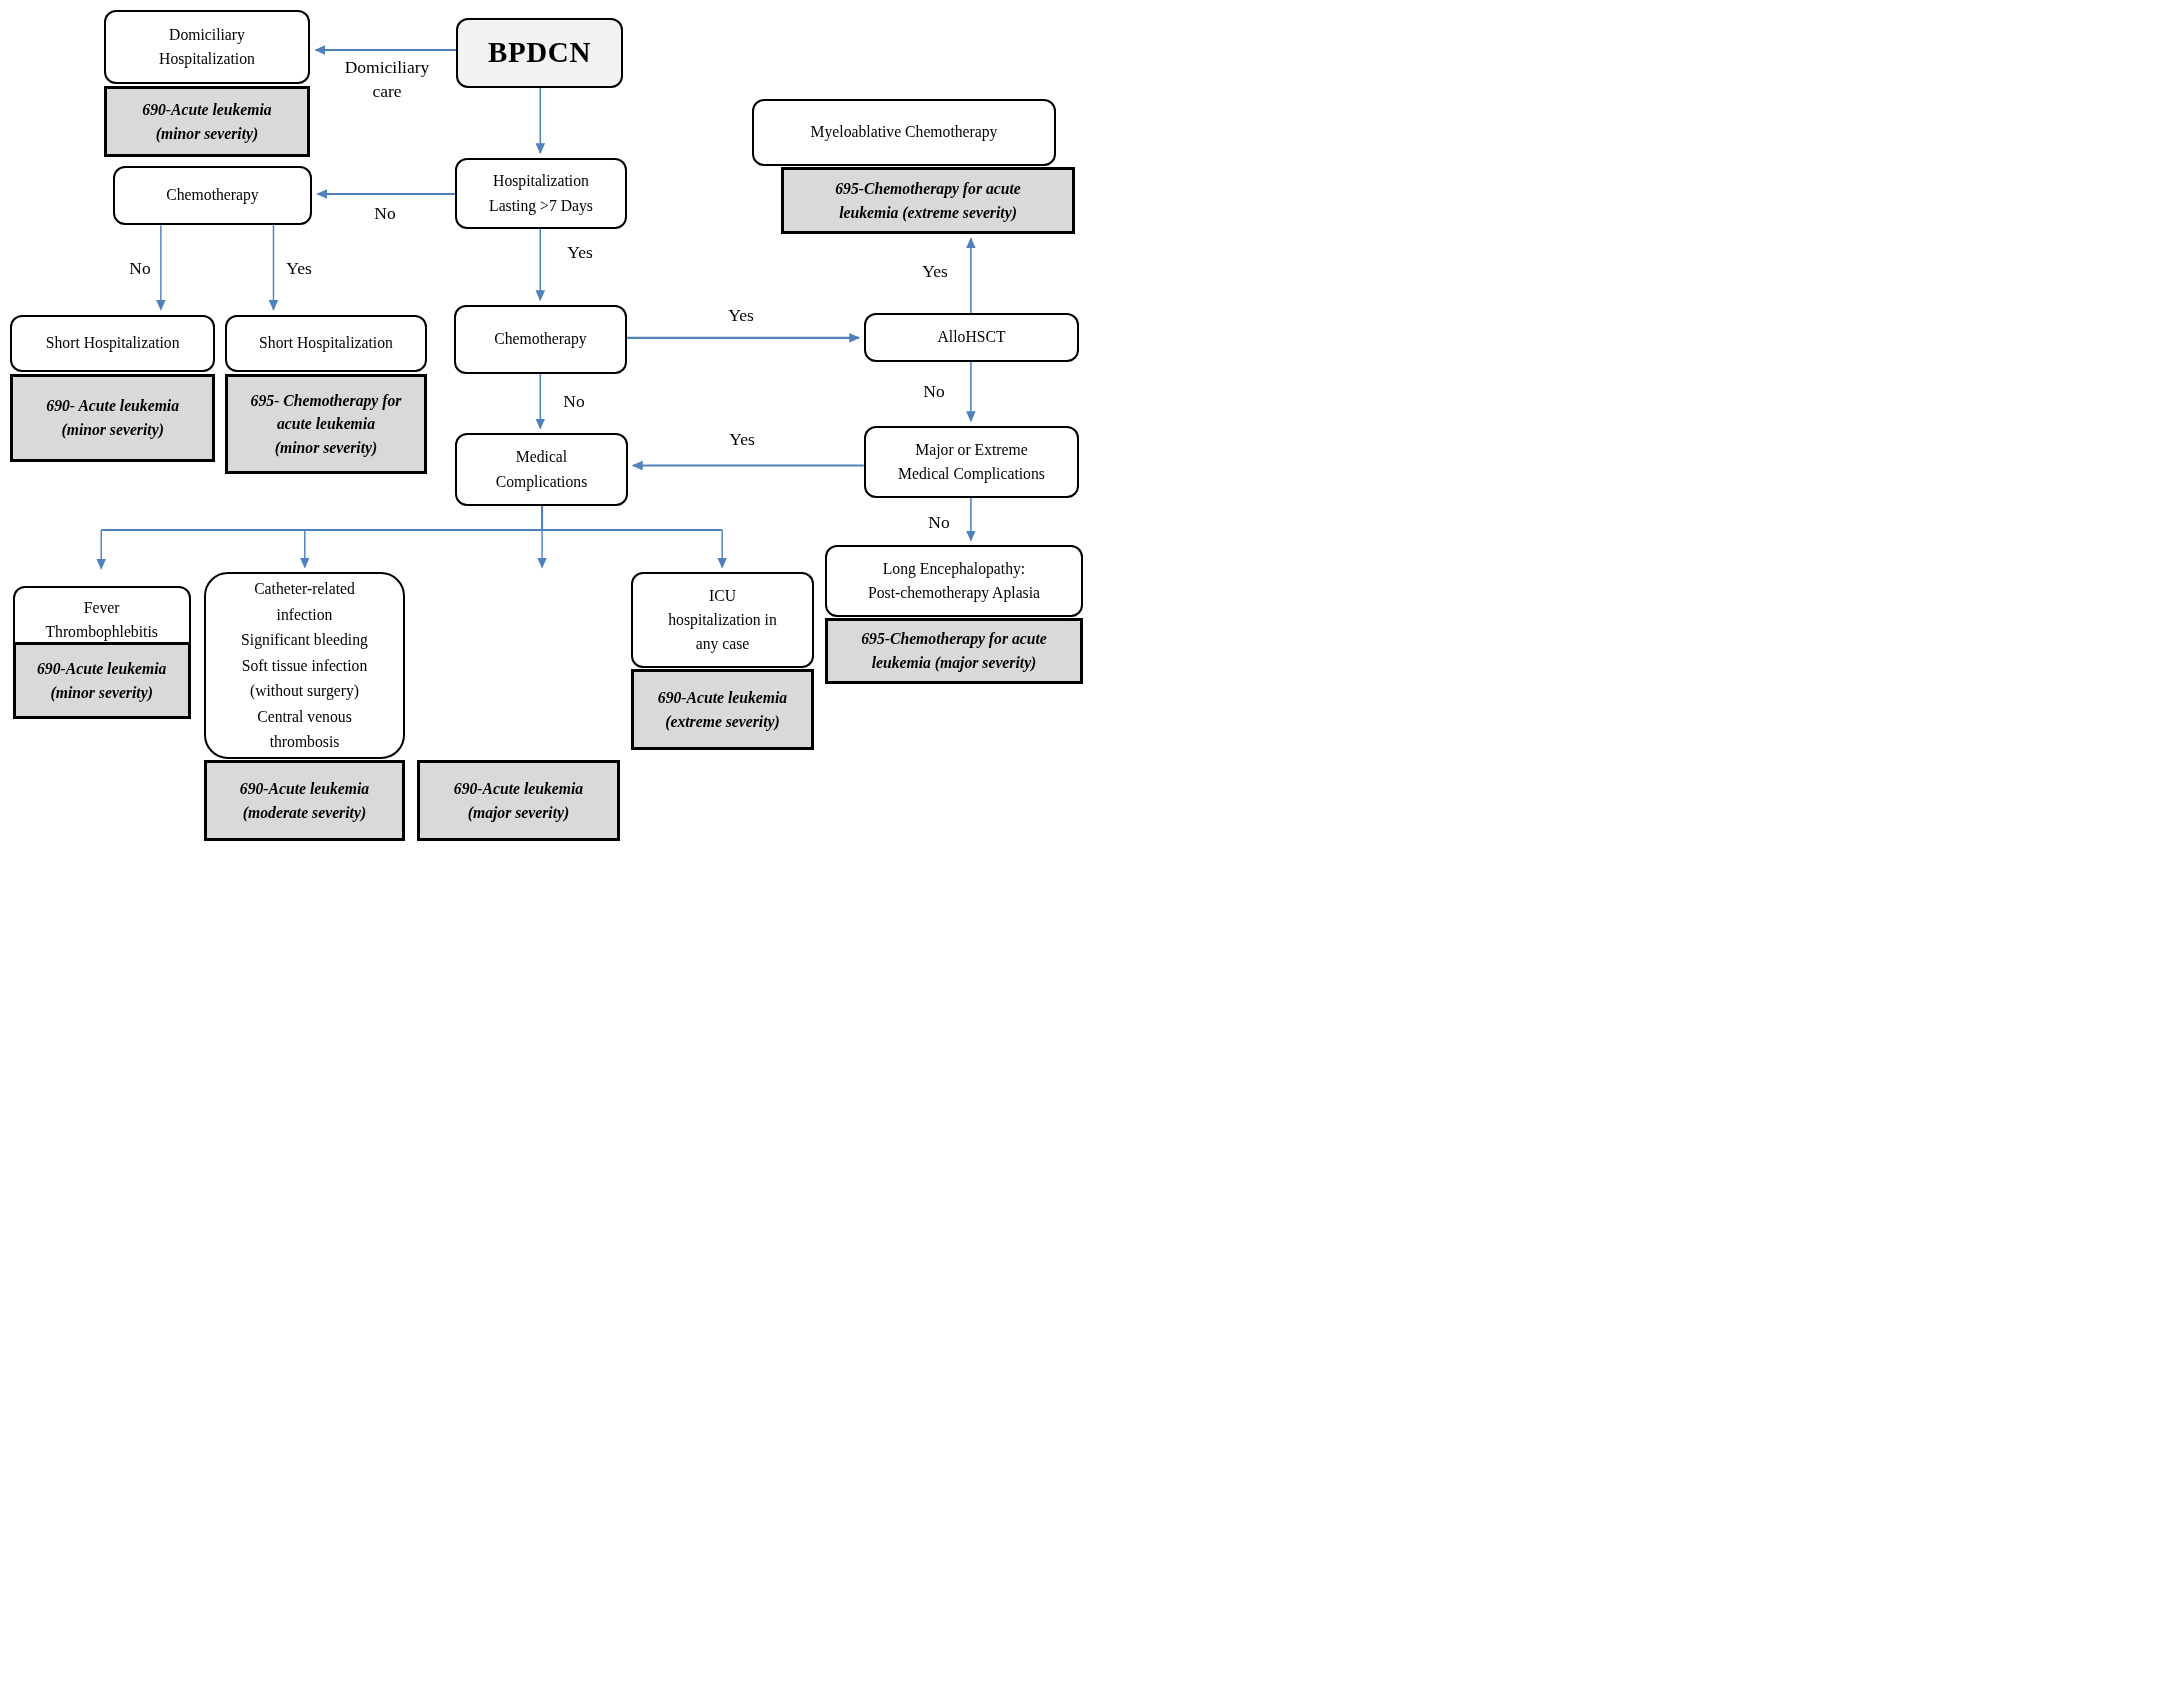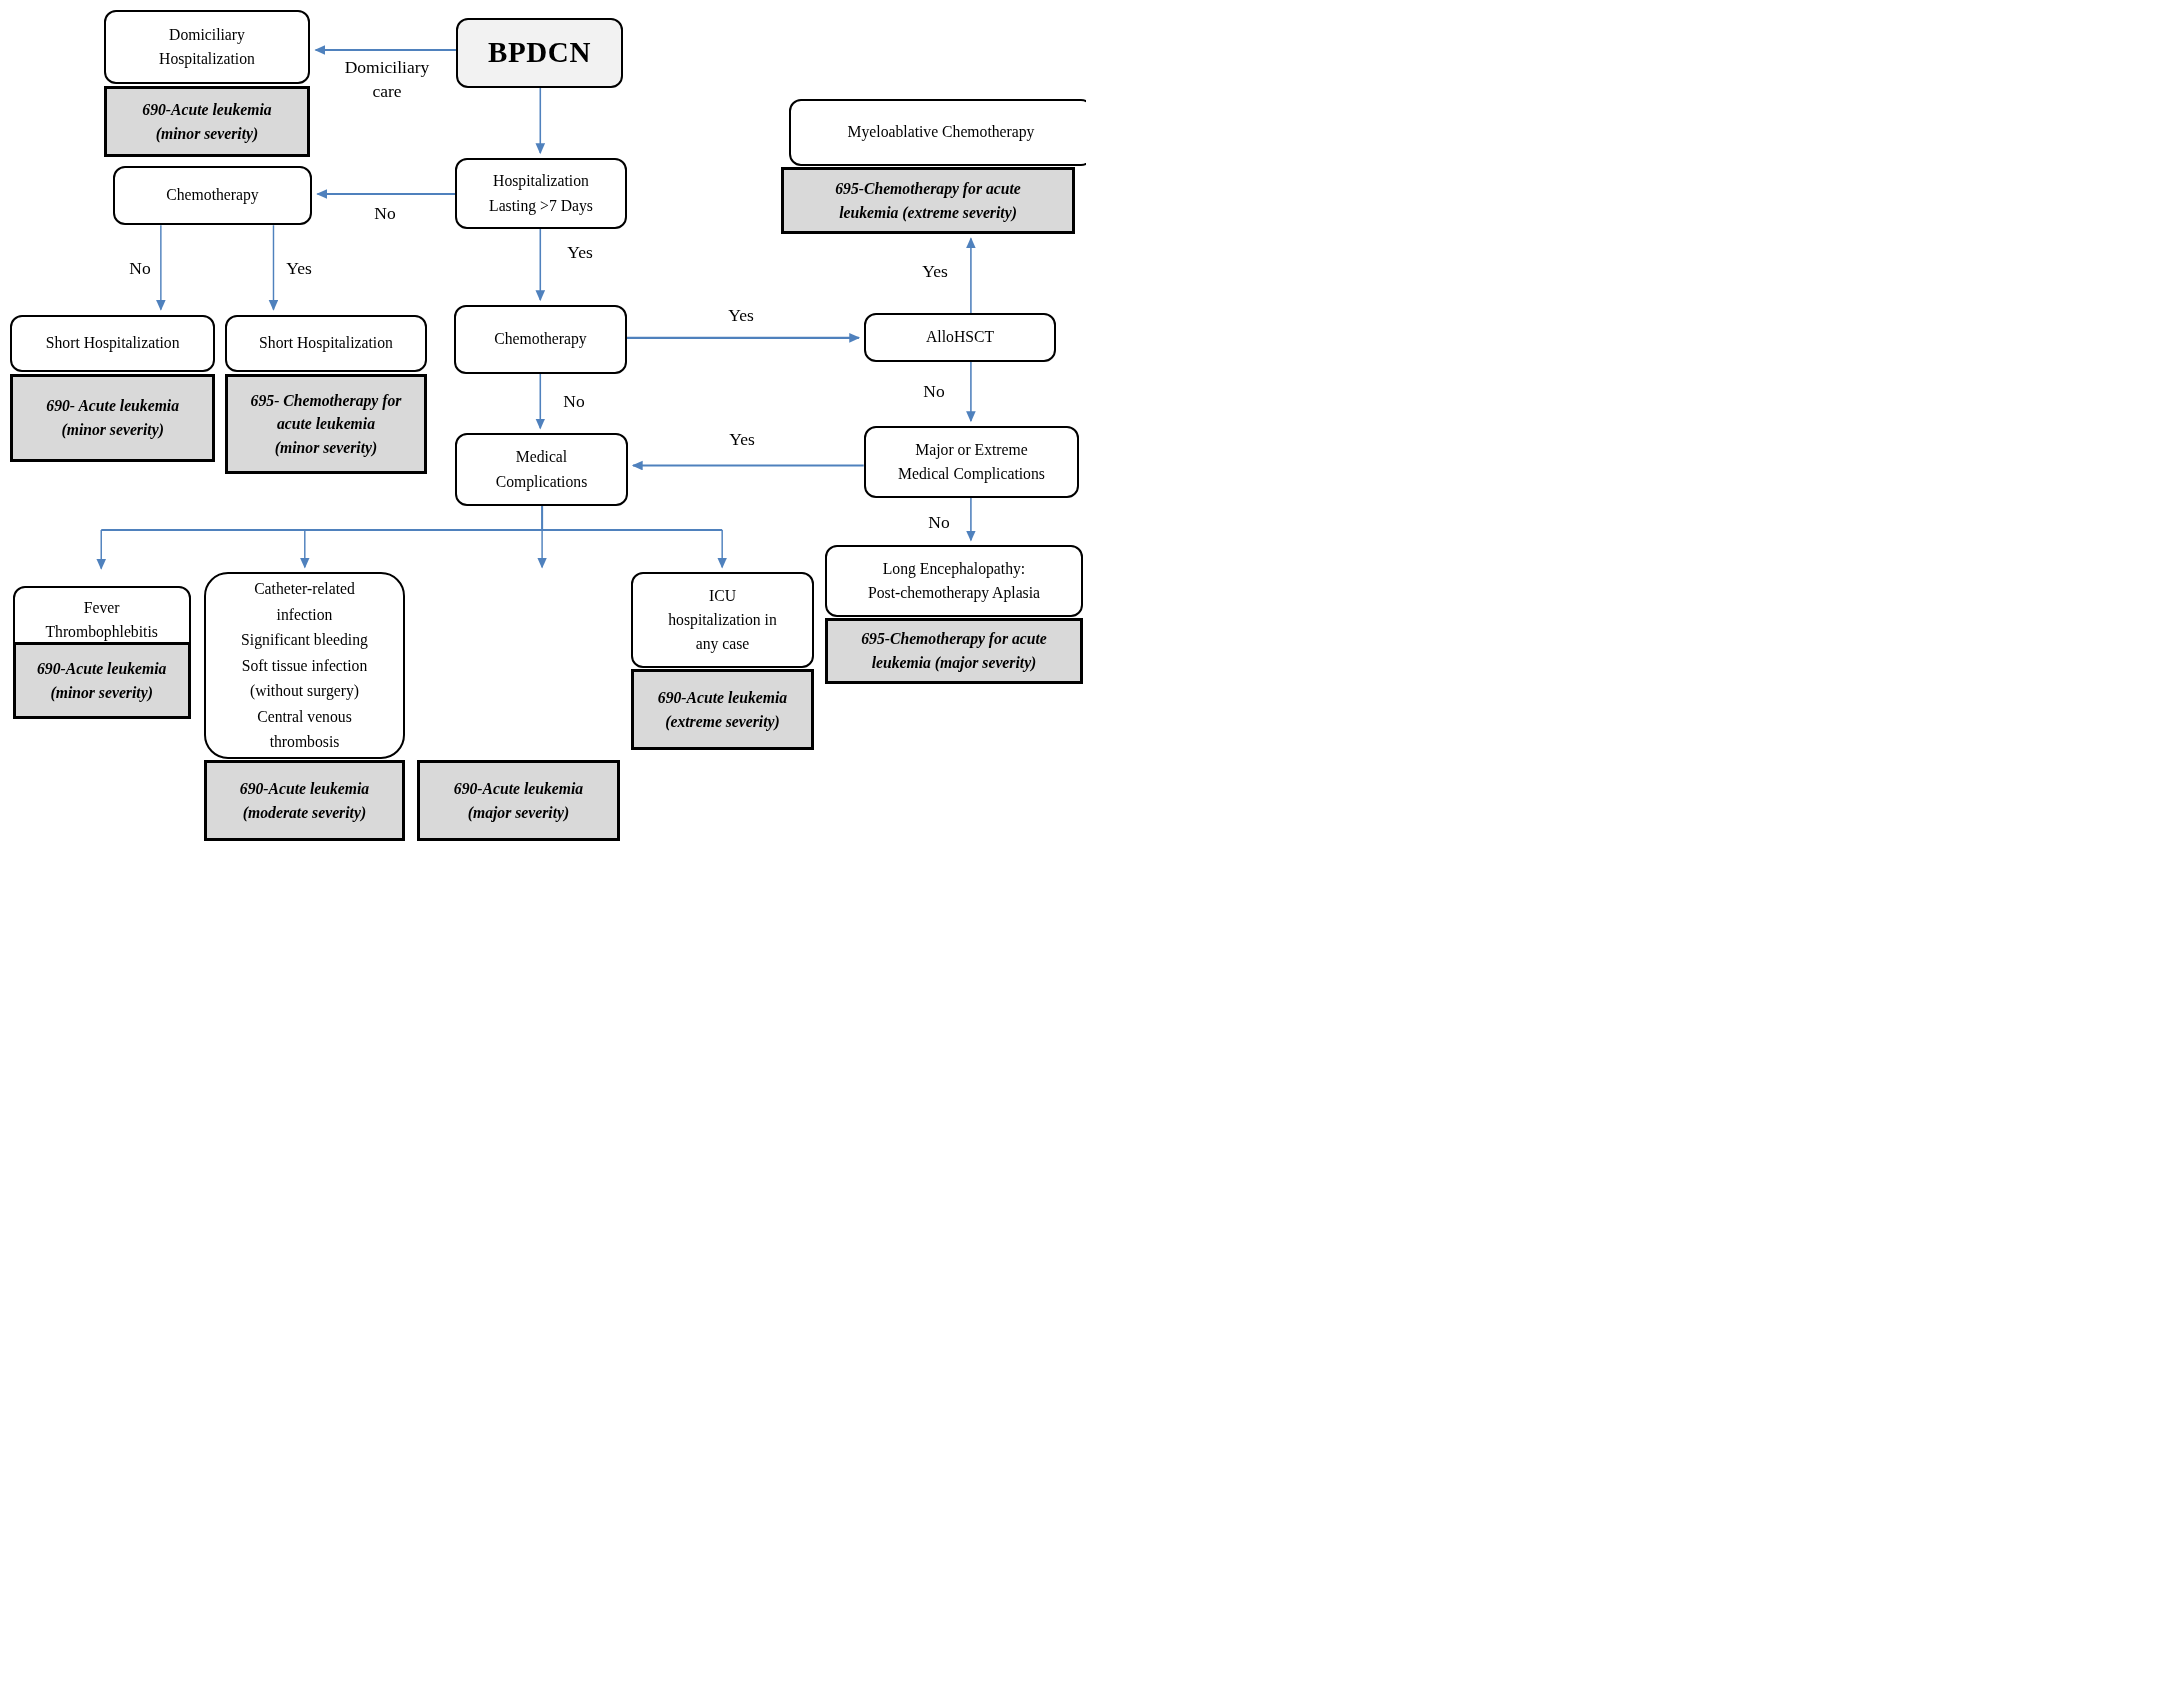--- a/index.html
+++ b/index.html
@@ -115,23 +115,23 @@
   <div class="code" style="left:10.2px;top:374px;width:205px;height:88px;">690- Acute leukemia
 (minor severity)</div>
 
   <div class="node" style="left:225px;top:315px;width:202px;height:57px;">Short Hospitalization</div>
   <div class="code" style="left:225px;top:374px;width:202px;height:100px;font-style:italic;">695- Chemotherapy for
 acute leukemia
 (minor severity)</div>
 
   <div class="node" style="left:454px;top:305px;width:173px;height:69px;">Chemotherapy</div>
 
-  <div class="node" style="left:864px;top:313px;width:192px;height:49px;">AlloHSCT</div>
+  <div class="node" style="left:864px;top:313px;width:215px;height:49px;">AlloHSCT</div>
 
-  <div class="node" style="left:789px;top:99px;width:304px;height:67px;">Myeloablative Chemotherapy</div>
+  <div class="node" style="left:752px;top:99px;width:304px;height:67px;">Myeloablative Chemotherapy</div>
   <div class="code" style="left:781px;top:167px;width:294px;height:67px;">695-Chemotherapy for acute
 leukemia (extreme severity)</div>
 
   <div class="node" style="left:864px;top:426px;width:215px;height:72px;">Major or Extreme
 Medical Complications</div>
 
   <div class="node" style="left:455px;top:433px;width:173px;height:73px;">Medical
 Complications</div>
 
   <div class="node" style="left:825px;top:545px;width:258px;height:72px;">Long Encephalopathy:

